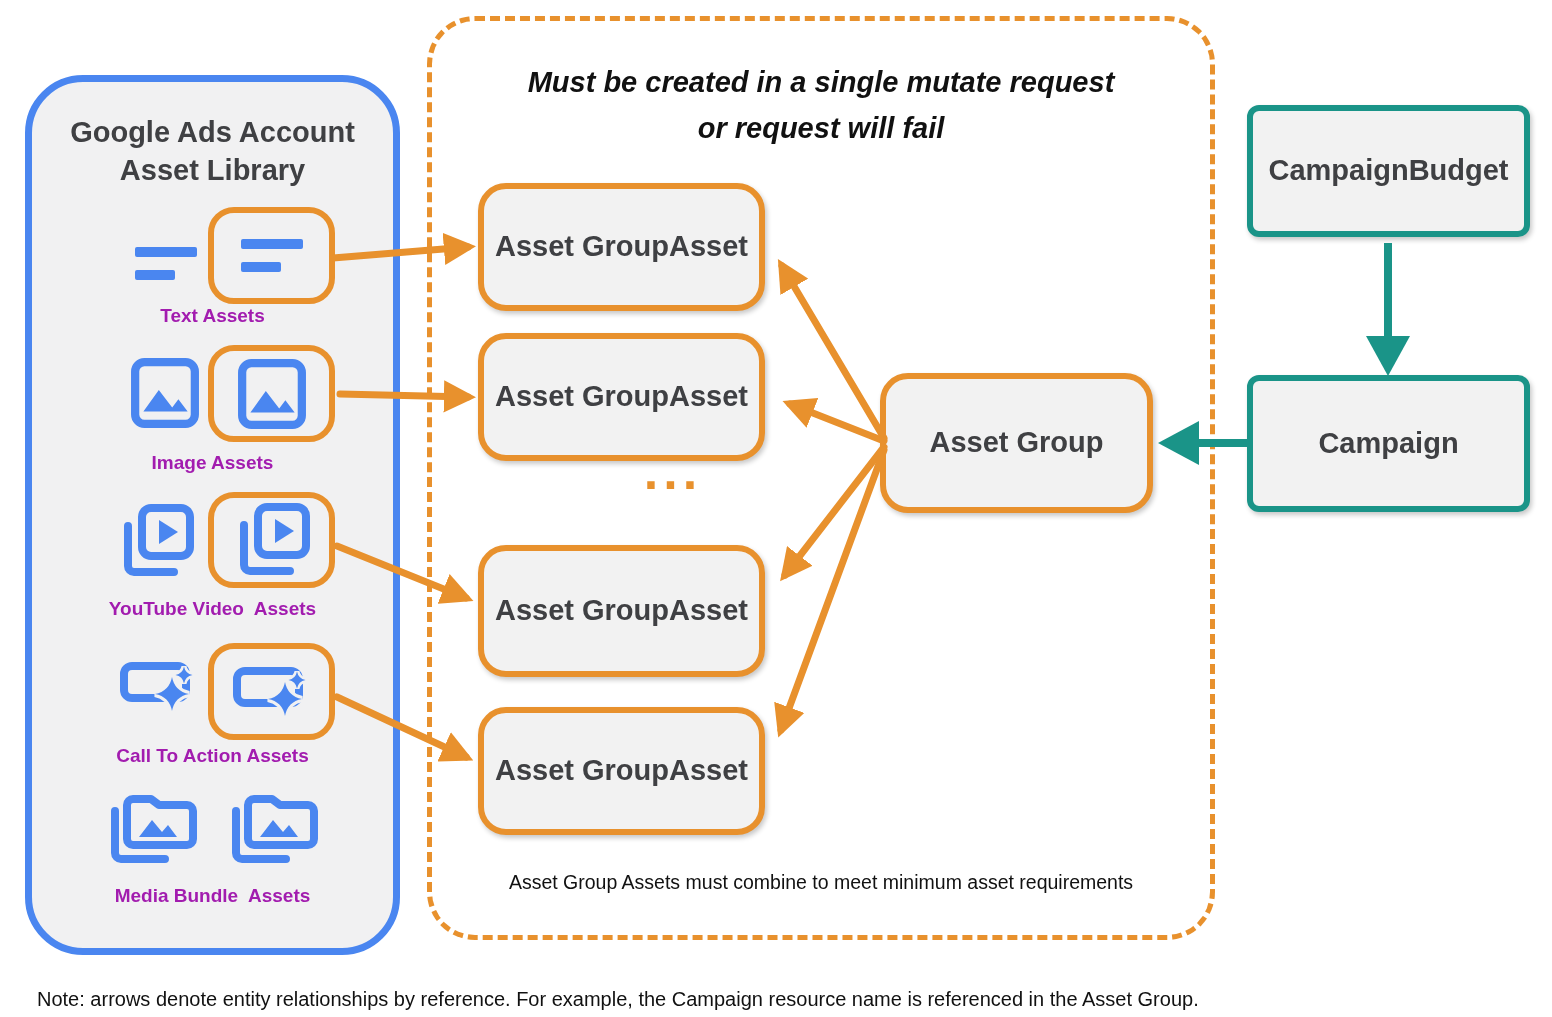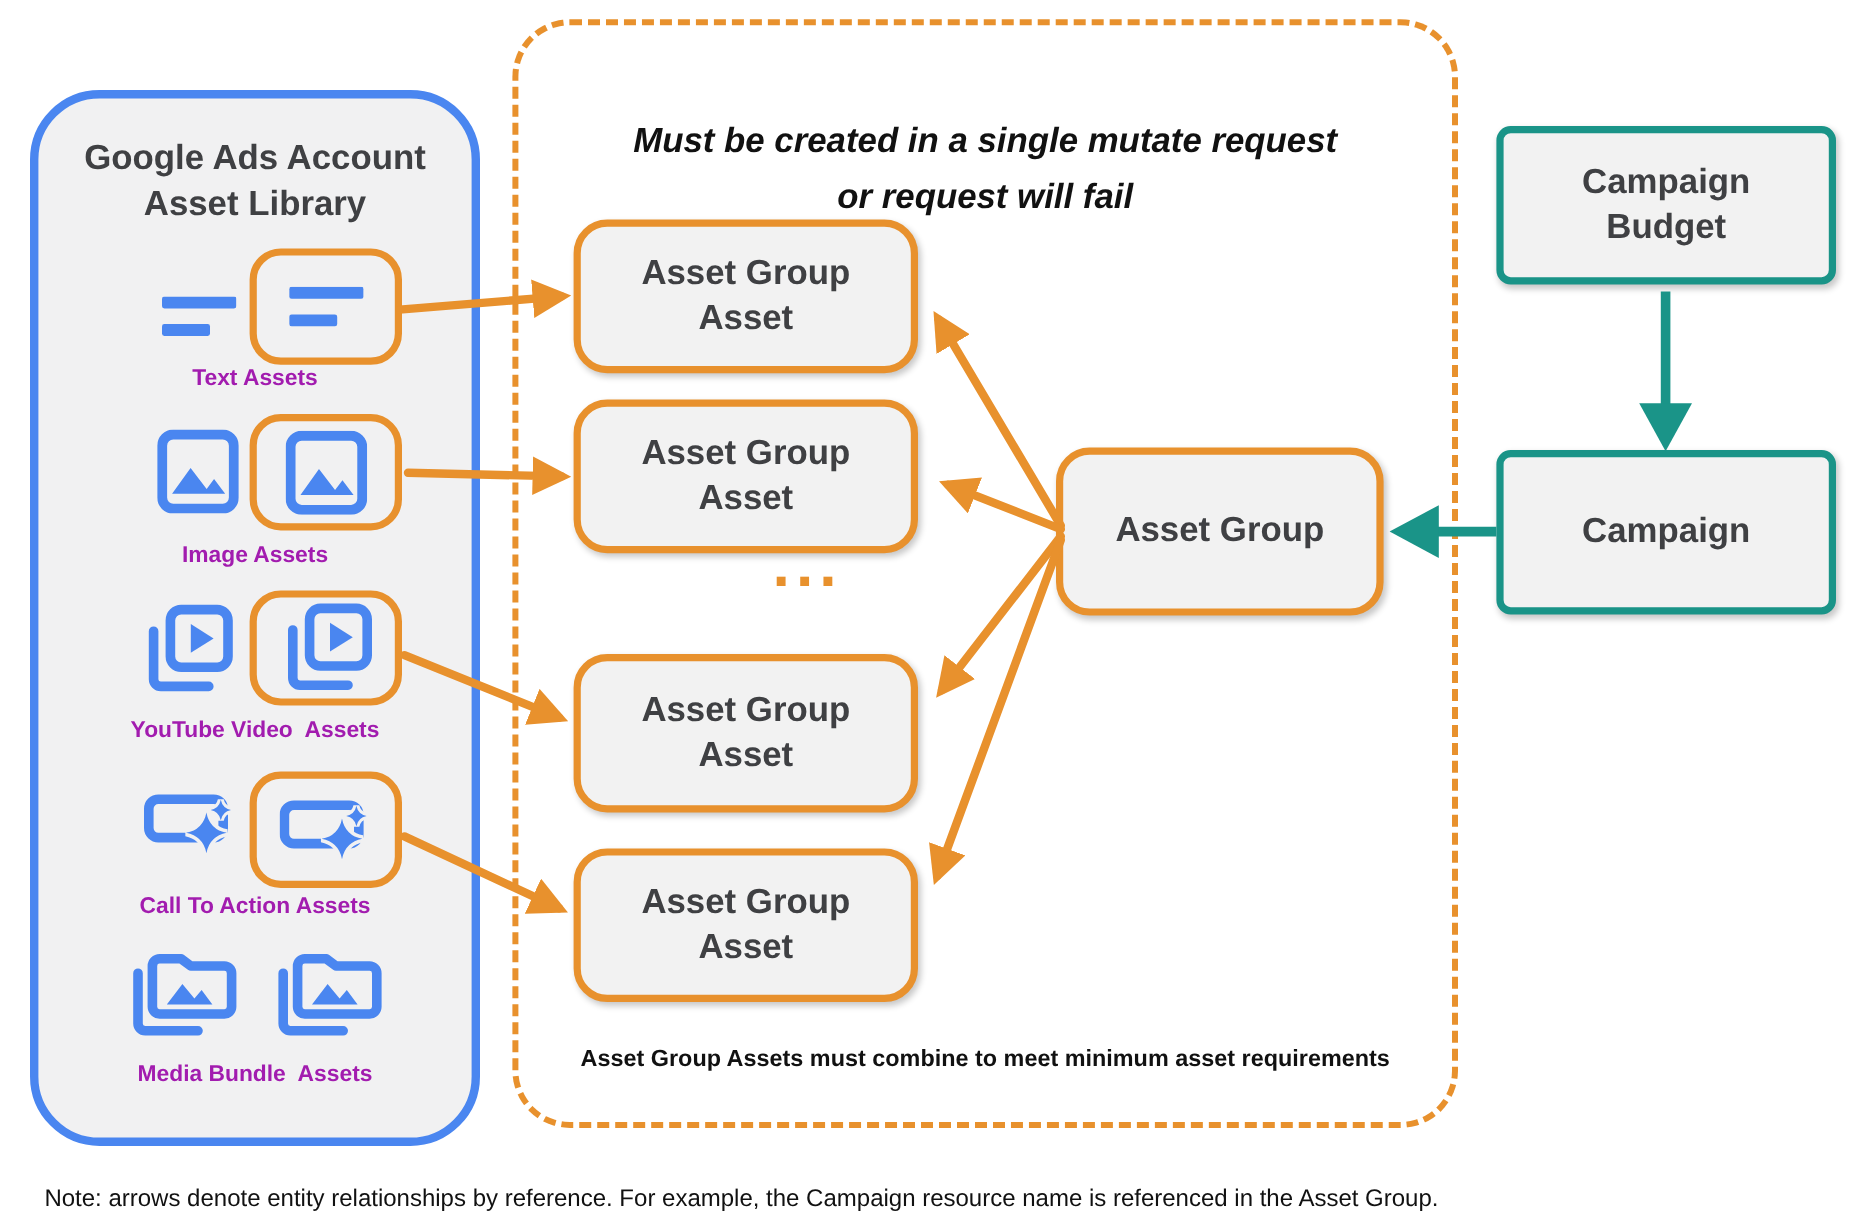--- a/index.html
+++ b/index.html
@@ -7,44 +7,44 @@
   .stage{position:relative;width:1552px;height:1017px;background:#ffffff;}
   *{box-sizing:border-box;}
 
   
   .library-panel{position:absolute;left:25px;top:75px;width:375px;height:880px;
     background:#F1F1F2;border:7px solid #4A86F0;border-radius:58px;}
   .mutate-panel{position:absolute;left:427px;top:16px;width:788px;height:924px;
     background:#ffffff;border:5px dashed #E8912D;border-radius:48px;}
 
   
-  .box{position:absolute;background:#F2F2F2;display:flex;flex-direction:column;
+  .box{position:absolute;background:#F2F2F2;display:flex;
     align-items:center;justify-content:center;font-weight:bold;color:#3F4043;
     text-align:center;line-height:1.28;box-shadow:2px 3px 5px rgba(0,0,0,.22);}
   .box.orange{border:6px solid #E8912D;border-radius:28px;font-size:29px;}
   .box.teal{border:6px solid #1A9488;border-radius:12px;font-size:29px;}
 
   
   .lib-title{position:absolute;left:0;top:32px;width:100%;text-align:center;
     font-size:29px;font-weight:bold;color:#3F4043;line-height:1.3;}
   .lib-label{position:absolute;left:0;width:100%;text-align:center;
     font-size:19px;font-weight:bold;color:#a21caf;white-space:pre;}
   .icon{position:absolute;display:flex;align-items:center;justify-content:center;}
   .hl{position:absolute;border:6px solid #E8912D;border-radius:26px;
     display:flex;align-items:center;justify-content:center;}
   .icon svg,.hl svg{display:block;}
 
   
   .mutate-title{position:absolute;left:0;top:38px;width:100%;text-align:center;
-    font-style:italic;font-weight:bold;font-size:29px;color:#111111;line-height:1.6;margin-top:36px;}
+    font-style:italic;font-weight:bold;font-size:29px;color:#111111;line-height:1.6;}
   .aga-box{left:46px;width:287px;height:128px;}
   .ellipsis{position:absolute;left:166px;top:420px;width:150px;text-align:center;
     color:#E8912D;font-size:52px;font-weight:bold;letter-spacing:5px;}
   .mutate-caption{position:absolute;left:0;top:850px;width:100%;text-align:center;
-    font-weight:bold;font-size:19.5px;color:#111111;}
+    font-weight:normal;font-size:19.5px;color:#111111;}
 
   .note{position:absolute;left:37px;top:988px;width:1500px;
     font-weight:normal;font-size:20px;color:#111111;}
 
   .arrows{position:absolute;left:0;top:0;width:1552px;height:1017px;pointer-events:none;}
 </style>
 </head>
 <body>
 
 <div class="stage">

